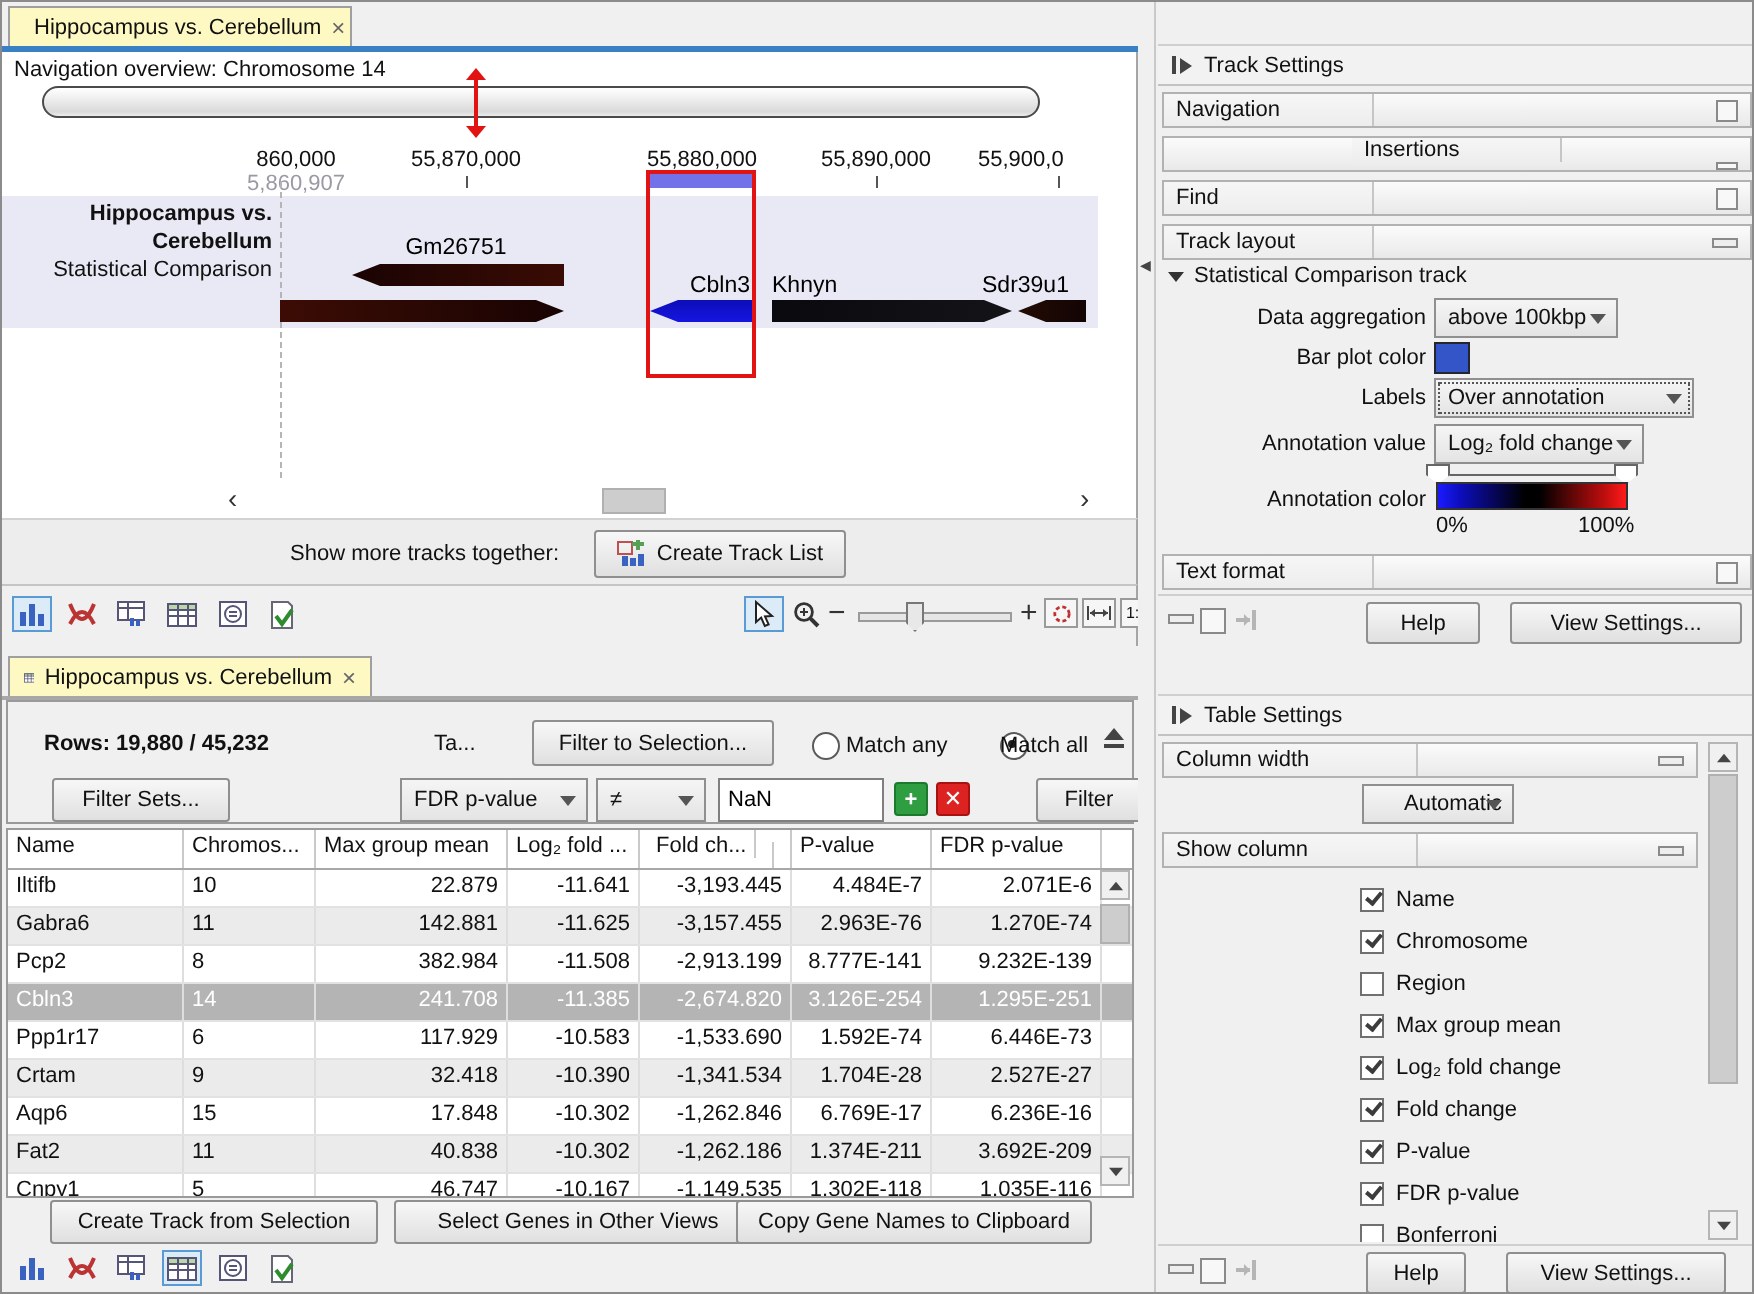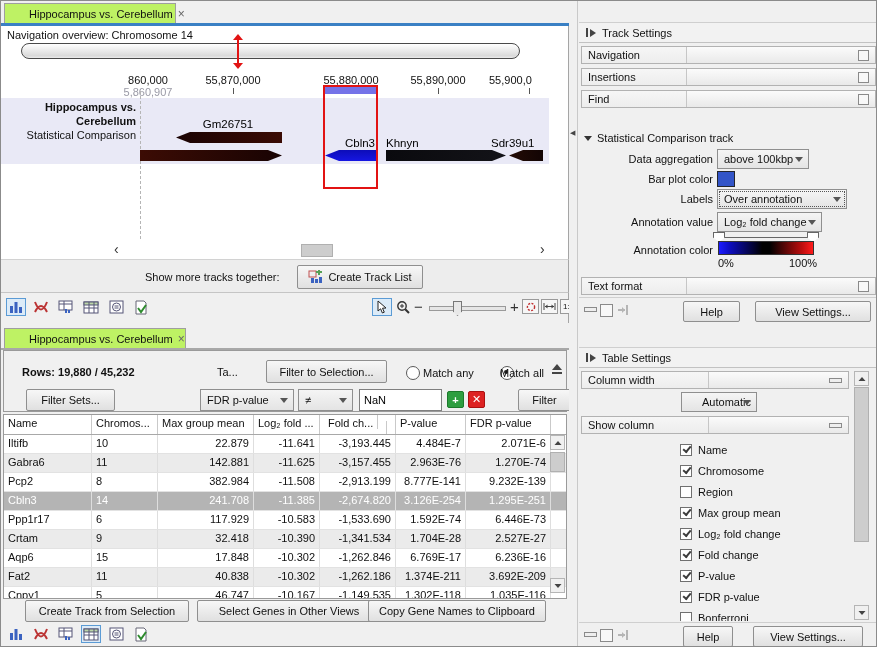--- a/index.html
+++ b/index.html
@@ -1,20 +1,20 @@
 <!DOCTYPE html>
 <html><head>
 <meta charset="utf-8">
 <style>
   html,body{margin:0;padding:0;background:#d6d6d6;font-family:"Liberation Sans","DejaVu Sans",sans-serif;}
   #win{position:relative;width:877px;height:647px;background:#f0f0f0;border:1px solid #8b8b8b;box-sizing:border-box;overflow:hidden;font-size:11px;color:#111;}
   .abs{position:absolute;}
   
   .tabstrip{position:absolute;left:0;width:568px;height:22px;background:#f0f0f0;border-bottom:1px solid #c9c9c9;}
-  .tab{position:absolute;left:3px;top:2px;height:20px;background:#bef264;border:1px solid #9f9f9f;border-bottom:none;display:flex;align-items:center;gap:5px;padding:0 19px;box-sizing:border-box;}
+  .tab{position:absolute;left:3px;top:2px;height:20px;background:#fef9c3;border:1px solid #9f9f9f;border-bottom:none;display:flex;align-items:center;gap:5px;padding:0 7px;box-sizing:border-box;}
   .tab .lbl{white-space:nowrap;}
   .close{color:#666;font-size:12px;line-height:10px;cursor:default;}
   .bluebar{position:absolute;left:0;width:568px;height:3px;background:#3a80c4;}
   .graybar{position:absolute;left:0;width:568px;height:2px;background:#a8a8a8;}
   
   .btn{background:linear-gradient(#f7f7f7,#e0e0e0);border:1px solid #8f8f8f;border-radius:2px;display:flex;align-items:center;justify-content:center;box-sizing:border-box;font-size:11px;white-space:nowrap;}
   .dd{background:linear-gradient(#f5f5f5,#e4e4e4);border:1px solid #8f8f8f;display:flex;align-items:center;box-sizing:border-box;padding:0 18px 0 6px;white-space:nowrap;}
   .dd .caret{position:absolute;right:5px;top:50%;margin-top:-2px;width:0;height:0;border-left:4px solid transparent;border-right:4px solid transparent;border-top:5px solid #555;}
   .dd{position:absolute;}
   .input{position:absolute;background:#fff;border:1px solid #7f7f7f;box-sizing:border-box;padding:0 4px;font-size:11px;font-family:"Liberation Sans",sans-serif;}
@@ -234,27 +234,31 @@
 
   <div class="phead" style="top:21px;">
     <span class="hbar"></span>
       <span class="harrow"></span>
     <span>Track Settings</span>
   </div>
   <div class="secbar" style="top:45px;gap:31px;">
       <span class="slab">Navigation</span>
       <span class="sicon sq"></span>
     </div>
-  <div class="secbar" style="top:67px;">
+  <div class="secbar" style="top:67px;flex-direction:column;">
       <span class="slab">Insertions</span>
       <span class="sicon sq"></span>
     </div>
   <div class="secbar" style="top:89px;">
       <span class="slab">Find</span>
       <span class="sicon sq"></span>
+    </div>
+  <div class="secbar" style="top:111px;">
+      <span class="slab">Track layout</span>
+      <span class="sicon dash"></span>
     </div>
 
   <div class="abs" style="left:583px;top:131px;display:flex;align-items:center;gap:5px;">
     <span style="width:0;height:0;border-left:4px solid transparent;border-right:4px solid transparent;border-top:5px solid #333;"></span>
     <span>Statistical Comparison track</span>
   </div>
 
   <div class="abs rlabel" style="left:560px;top:152px;width:152px;">Data aggregation</div>
   <div class="dd" style="left:716px;top:148px;width:92px;height:20px;">
       <span>above 100kbp</span>

